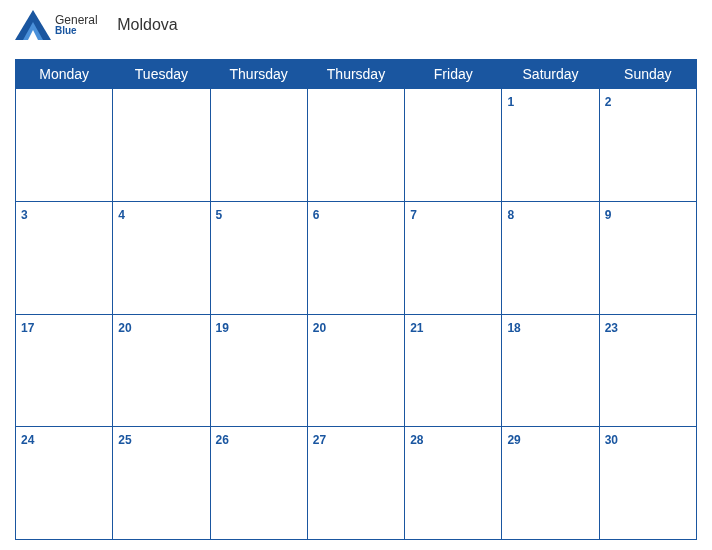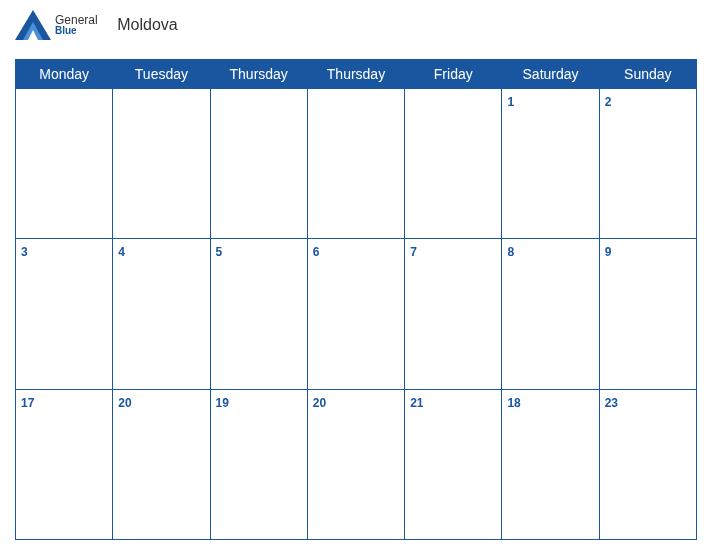--- a/index.html
+++ b/index.html
@@ -143,14 +143,23 @@
       </tr>
       <tr>
         <td><span class="day-num">17</span></td>
         <td><span class="day-num">20</span></td>
         <td><span class="day-num">19</span></td>
         <td><span class="day-num">20</span></td>
         <td><span class="day-num">21</span></td>
         <td><span class="day-num">18</span></td>
         <td><span class="day-num">23</span></td>
       </tr>
+      <tr>
+        <td><span class="day-num">24</span></td>
+        <td><span class="day-num">25</span></td>
+        <td><span class="day-num">26</span></td>
+        <td><span class="day-num">27</span></td>
+        <td><span class="day-num">28</span></td>
+        <td><span class="day-num">29</span></td>
+        <td><span class="day-num">30</span></td>
+      </tr>
     </tbody>
 </table>
 
 </body></html>

